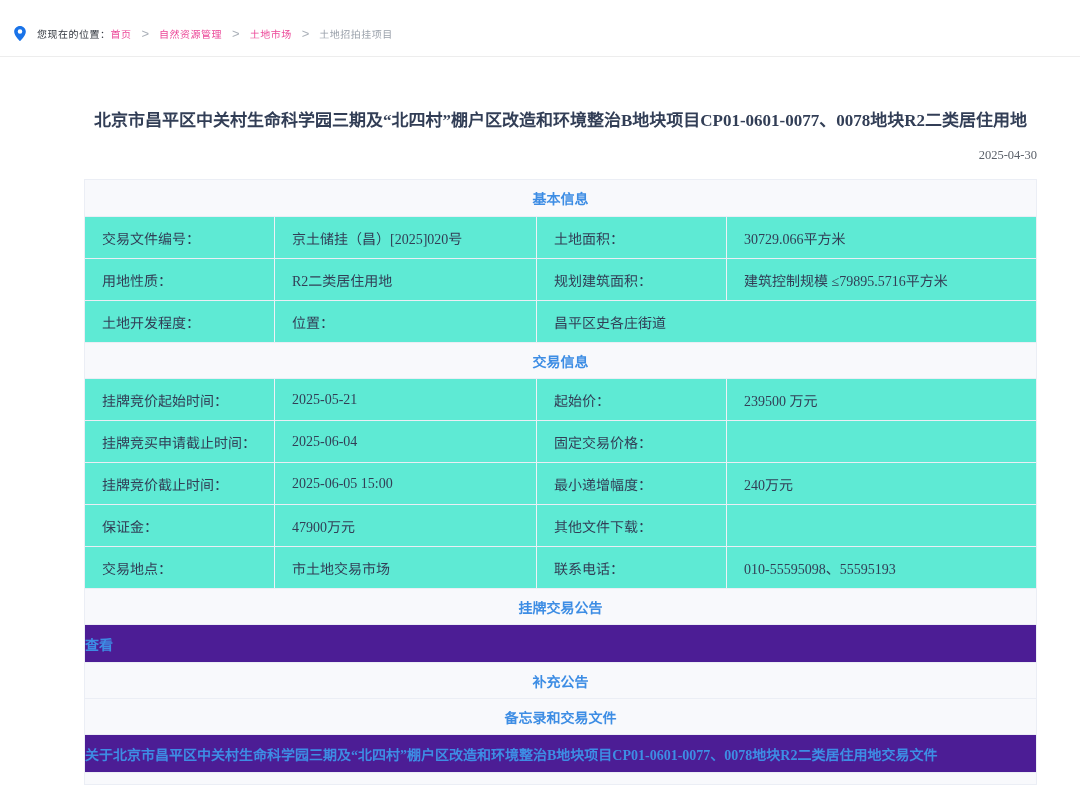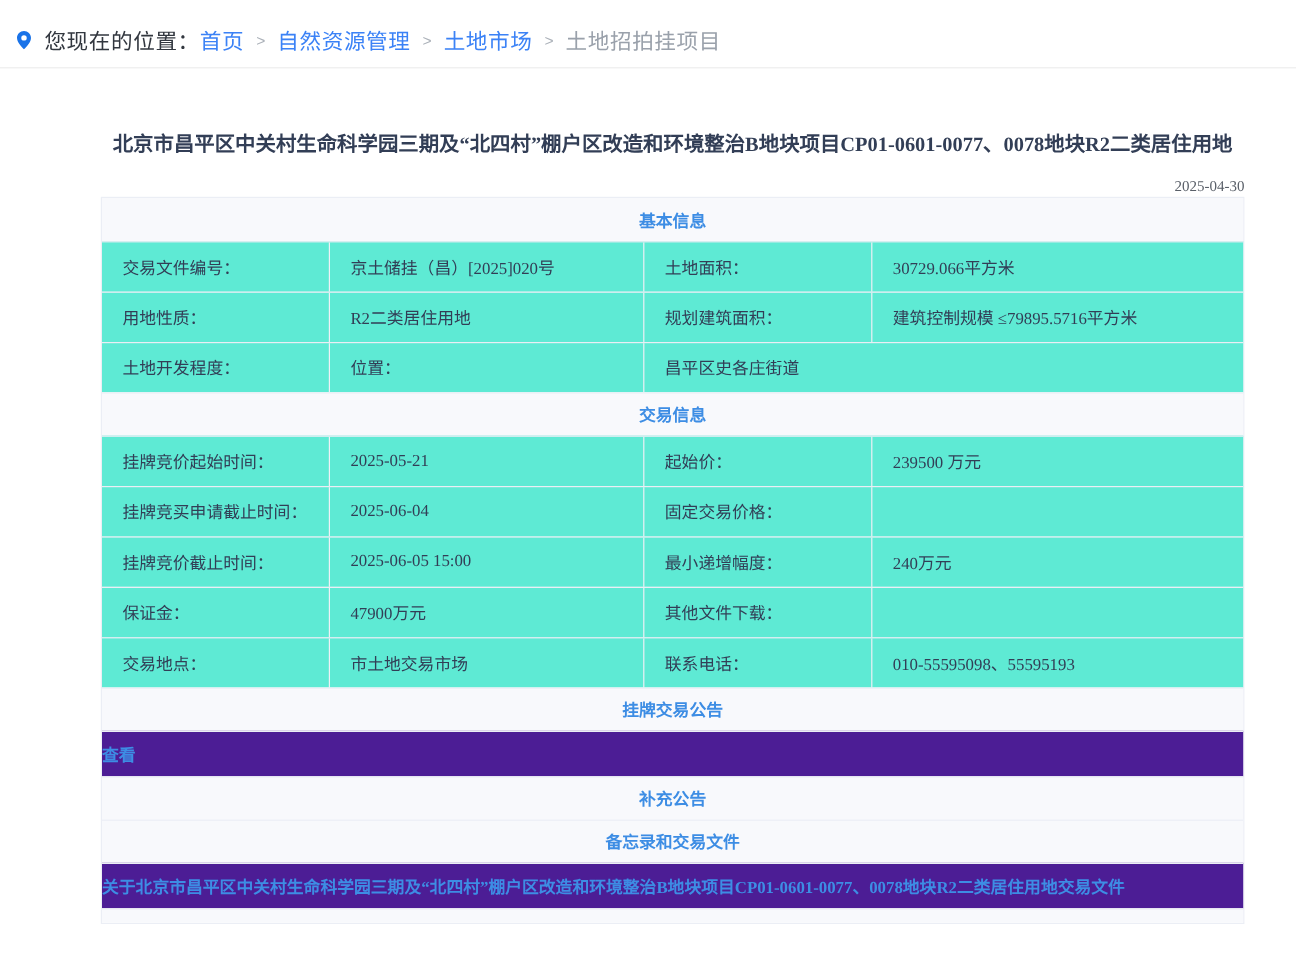--- a/index.html
+++ b/index.html
@@ -10,35 +10,35 @@
     color: #323e56;
   }
 
   
   .bc-bar {
     height: 57px; border-bottom: 1px solid #ededed;
     display: flex; align-items: center;
     padding: 10px 0 0 13px;
   }
   .bc-pin { display: inline-flex; margin-right: 10px; }
-  .bc-text { font-size: 18px; color: #32373f; font-weight: 500; letter-spacing: .5px; }
-  .bc-link { color: #3b82f6; text-decoration: none; font-weight: 500; cursor: pointer; }
+  .bc-text { font-size: 10px; color: #32373f; font-weight: 500; letter-spacing: .5px; }
+  .bc-link { color: #ec4899; text-decoration: none; font-weight: 500; cursor: pointer; }
   .bc-sep { color: #aab0b8; margin: 0 10px; font-size: 13px; }
   .bc-current { color: #9aa1ab; font-weight: 400; }
 
   
   .content { width: 953px; margin-left: 84px; font-family: Liberation Serif, serif; }
   .page-title {
     margin: 50px -12px 0; text-align: center;
     font-size: 17px; font-weight: bold; color: #323e56; line-height: 27px;
   }
   .date-row { text-align: right; font-size: 12.5px; color: #595f68; margin-top: 14px; }
 
   
-  .info-table { margin-top: 1px; border: 1px solid #ebeef5; }
+  .info-table { margin-top: 16px; border: 1px solid #ebeef5; }
   .trow { border-top: 1px solid #ebeef5; }
   .trow:first-child { border-top: none; }
   .section-row {
     height: 36px; background: #f8f9fc;
     display: flex; align-items: center; justify-content: center;
     color: #3d8de4; font-size: 14px; font-weight: bold;
   }
   .data-row { display: grid; grid-template-columns: 190px 262px 190px 1fr; height: 42px; background: #5eead4; }
   .cell {
     display: flex; align-items: center;

